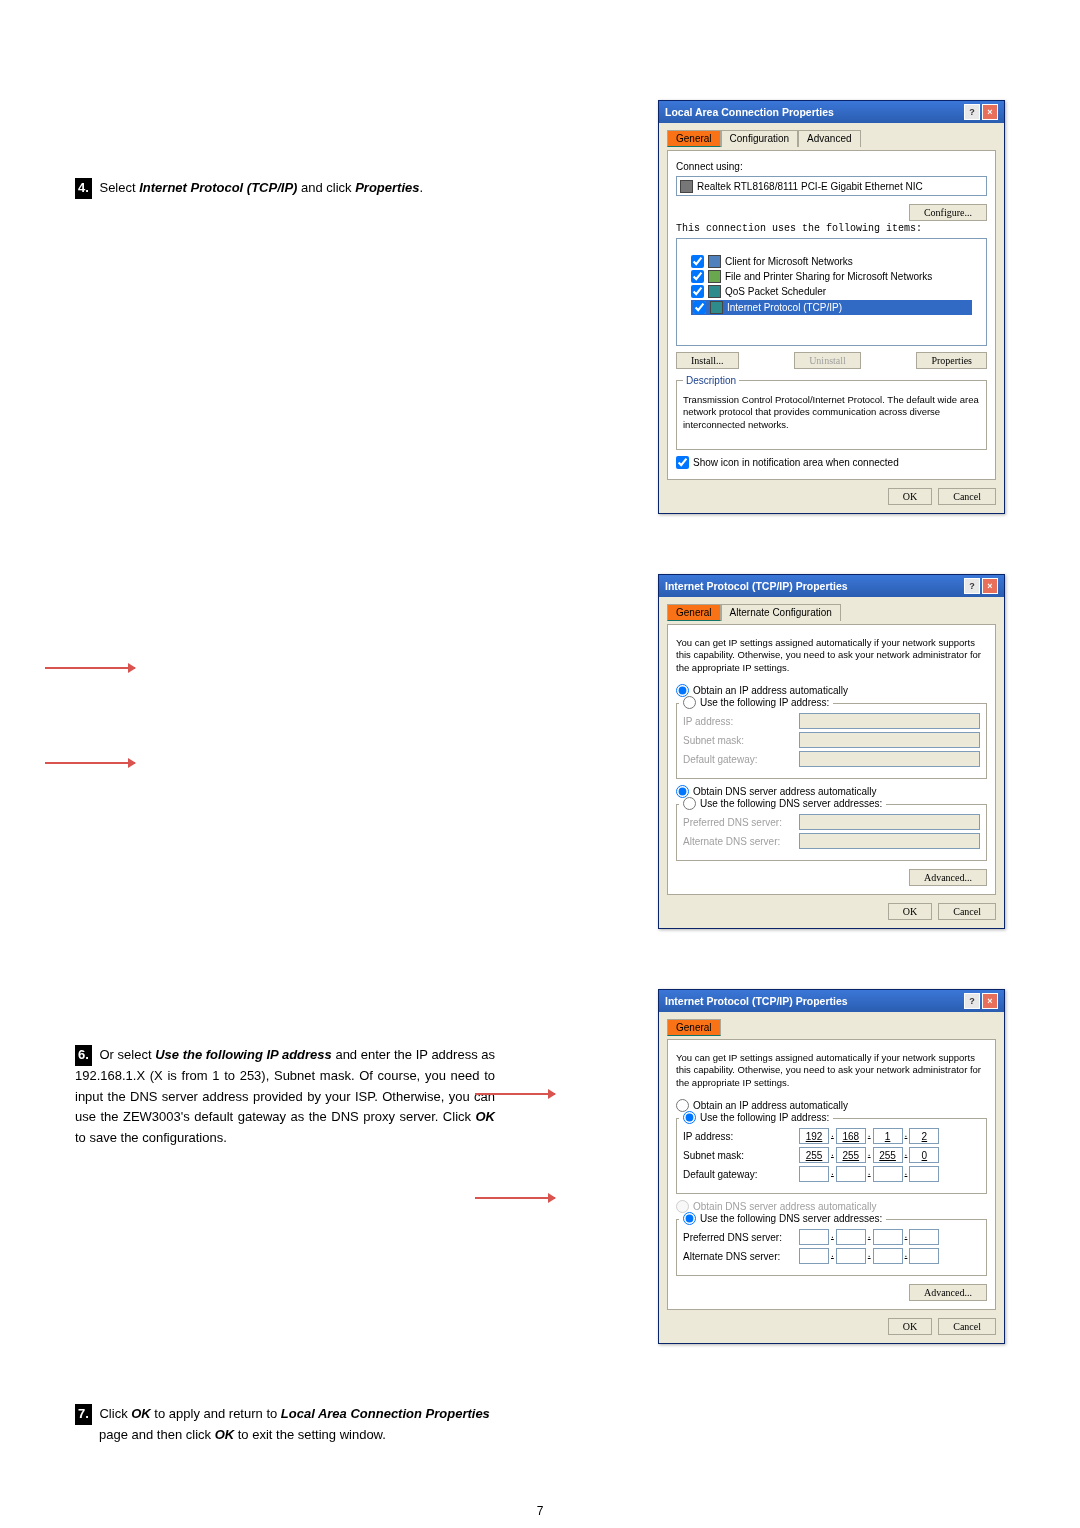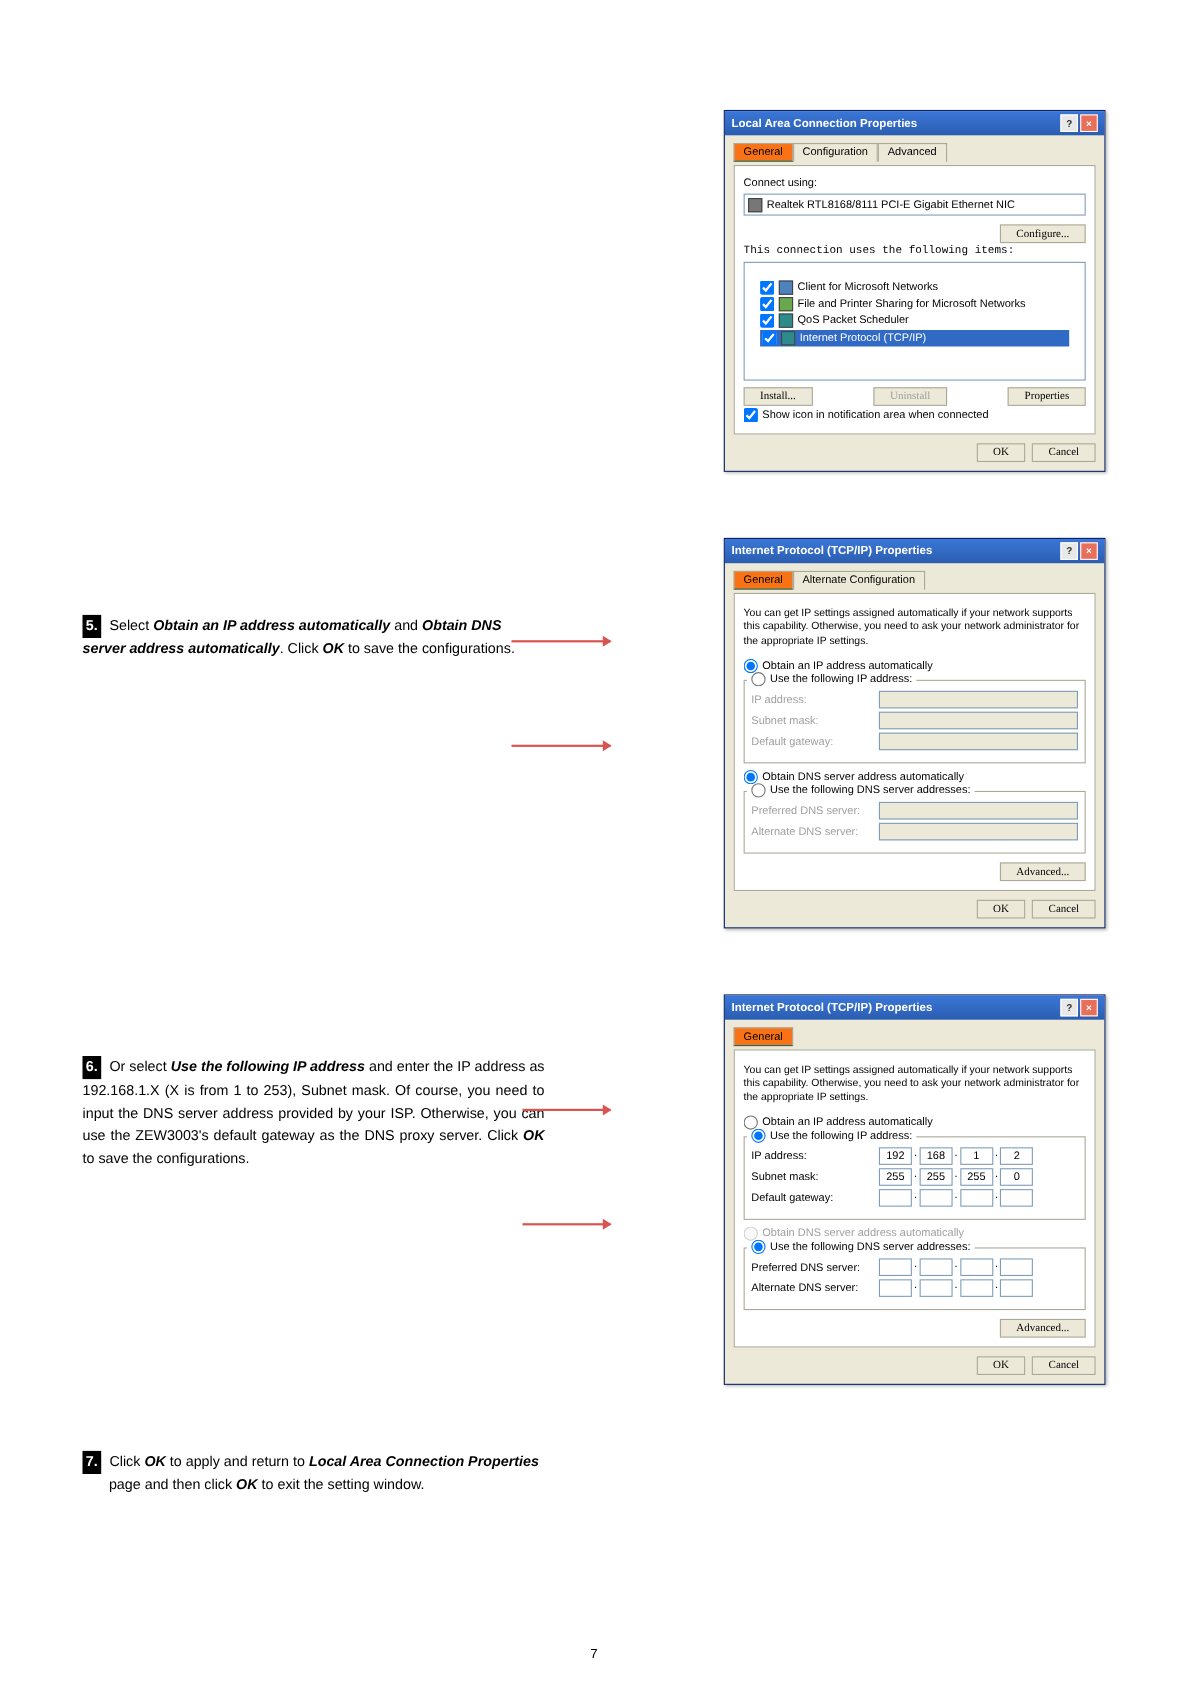--- a/index.html
+++ b/index.html
@@ -118,21 +118,21 @@
   .btn-row { display:flex; justify-content:flex-end; gap:6px; margin-top:8px; }
   .btn-row.center3 { justify-content: space-between; }
   .chk { display:flex; align-items:center; gap:4px; margin:2px 0; font-size:10px;}
   .chk input { margin:0; }
   .smallicon { width:11px; height:11px; background:#6aa84f; border:1px solid #444; display:inline-block; flex-shrink:0;}
   .smallicon.blue { background:#4f81bd;}
   .smallicon.teal { background:#2e8b8b;}
   .smallicon.net { background:#777;}
   .fieldrow { display:flex; align-items:center; gap:6px; margin:3px 0;}
   .fieldrow .fl { width:110px; flex-shrink:0; }
-  .fieldrow .fi { flex:1; min-width:0;}
+  .fieldrow .fi { flex:1; min-width:0;text-decoration:underline;}
   .fieldrow .fi .oct { display:flex; gap:2px; }
   .fieldrow .fi .oct input { width:30px; text-align:center; }
   .radio { display:flex; align-items:center; gap:4px; margin:4px 0; font-size:10px;}
   .radio input { margin:0;}
   .disabled-text { color:#a0a0a0; }
   .desc-text { font-size:9.5px; line-height:1.3; margin:4px 0 10px 0;}
   .listbox {
     border:1px solid #7f9db9;
     background:#fff;
     height:78px;
@@ -172,20 +172,26 @@
     border-top:5px solid transparent;
     border-bottom:5px solid transparent;
   }
 </style>
 </head>
 <body>
 
 <div class="page">
 
   <div class="row" style="margin-top:0;">
+    <div class="left-col" style="margin-top:78px;">
+      <div class="instr">
+        <span class="num-box">4.</span>
+        <span>Select </span><span class="i">Internet Protocol (TCP/IP)</span><span> and click </span><span class="i">Properties</span><span>.</span>
+      </div>
+    </div>
     <div class="right-col">
 
       <div class="dlg" style="width:345px;">
         <div class="dlg-title">
           <span>Local Area Connection Properties</span>
           <span class="icons">
             <span class="tbtn">?</span>
             <span class="tbtn red">×</span>
           </span>
         </div>
@@ -225,41 +231,39 @@
                   <input type="checkbox" checked="" style="">
                   <span class="smallicon teal"></span>
                   <span>Internet Protocol (TCP/IP)</span>
                 </div>
             </div>
             <div class="btn-row center3" style="margin-top:6px;">
               <button class="btn">Install...</button>
               <button class="btn" disabled="" style="color:#a0a0a0;">Uninstall</button>
               <button class="btn">Properties</button>
             </div>
+            <fieldset class="lgd">
+              <legend>Description</legend>
+              <div class="desc-text">Transmission Control Protocol/Internet Protocol. The default wide area network protocol that provides communication across diverse interconnected networks.</div>
+            </fieldset>
             <div class="chk">
                 <input type="checkbox" checked="" style="">
                 <span>Show icon in notification area when connected</span>
               </div>
           </div>
           <div class="btn-row">
             <button class="btn">OK</button>
             <button class="btn">Cancel</button>
           </div>
         </div>
       </div>
     </div>
   </div>
 
   <div class="row">
-    <div class="left-col" style="margin-top:70px;">
-      <div class="instr">
-        <span class="num-box">5.</span>
-        <span>Select </span><span class="i">Obtain an IP address automatically</span><span> and </span><span class="i">Obtain DNS server address automatically</span><span>. Click </span><span class="i">OK</span><span> to save the configurations.</span>
-      </div>
-    </div>
     <div class="right-col">
       <div class="arrow-line" style="width:90px; left:-30px; top:93px;"></div>
       <div class="arrow-line" style="width:90px; left:-30px; top:188px;"></div>
       <div class="dlg" style="width:345px;">
         <div class="dlg-title">
           <span>Internet Protocol (TCP/IP) Properties</span>
           <span class="icons">
             <span class="tbtn">?</span>
             <span class="tbtn red">×</span>
           </span>

